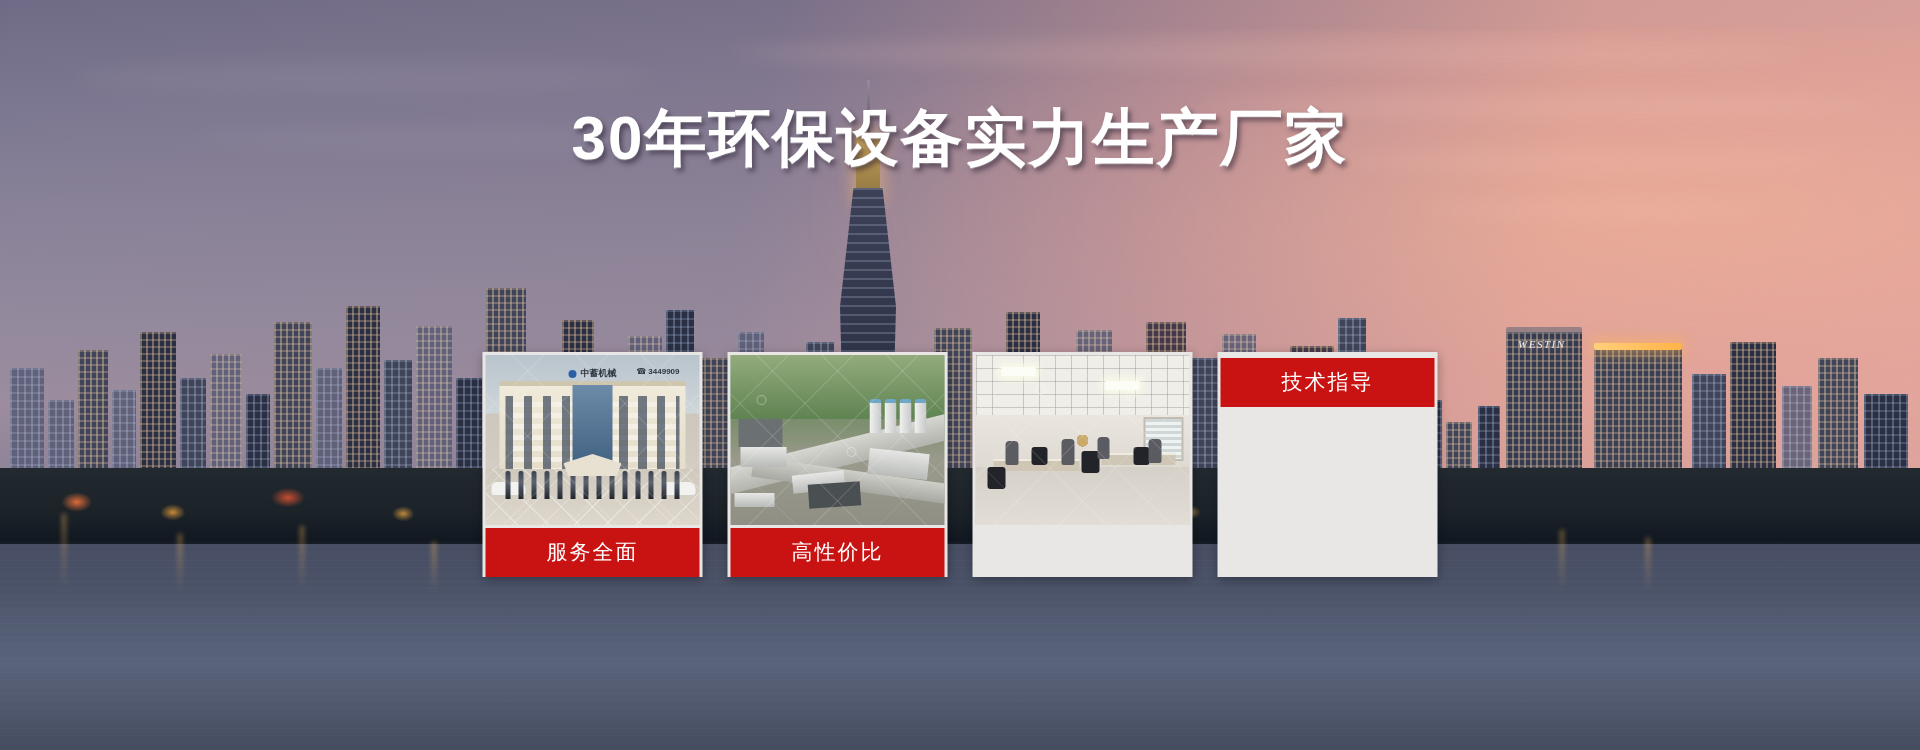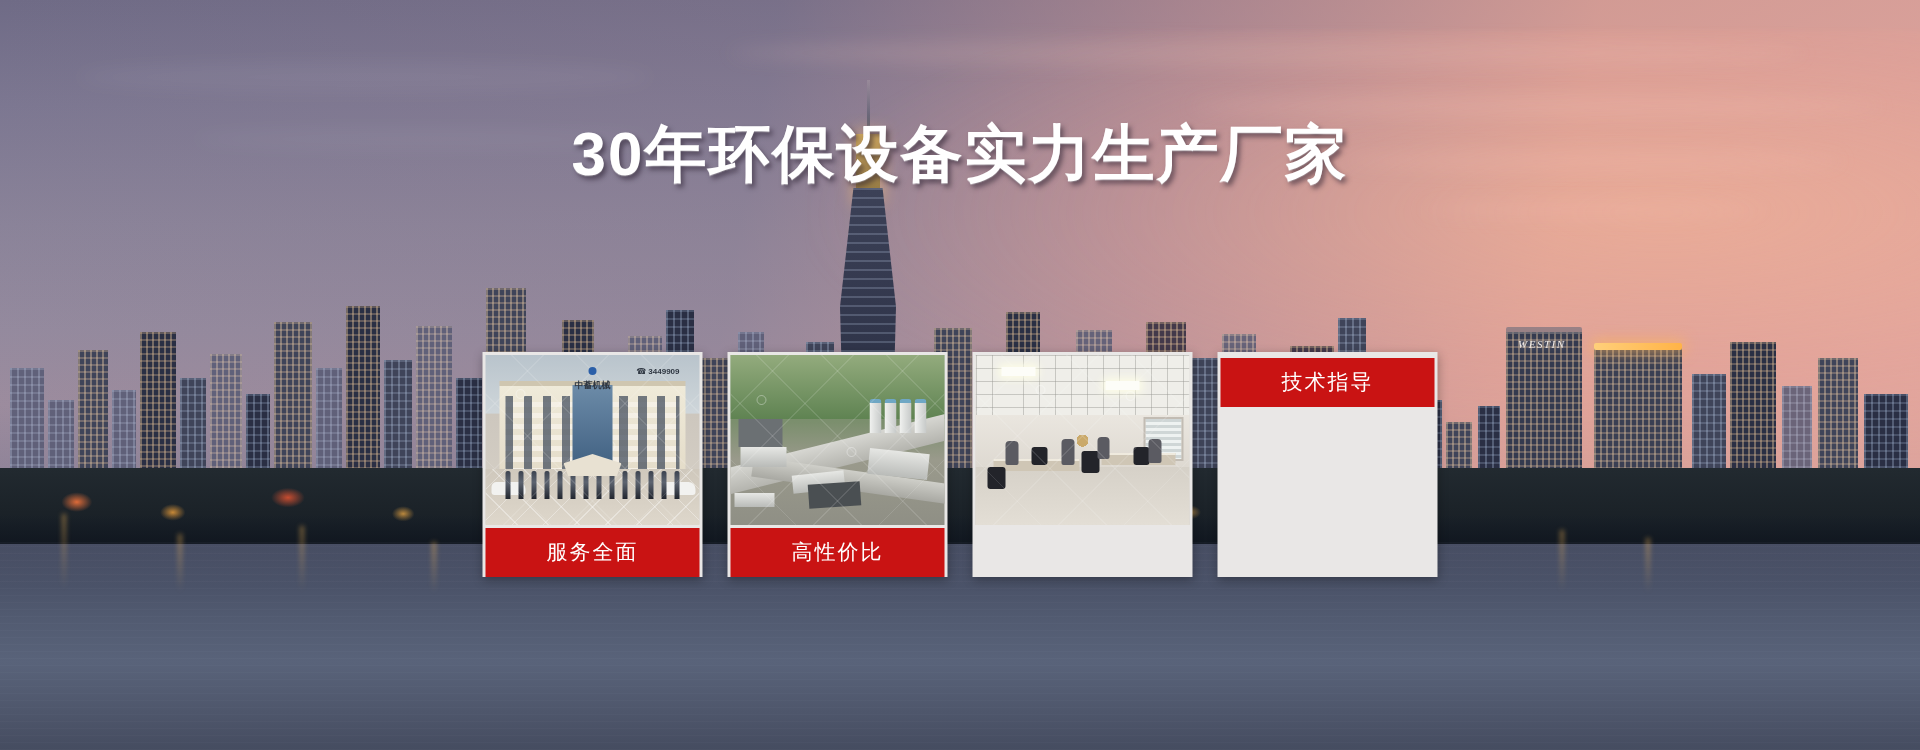--- a/index.html
+++ b/index.html
@@ -143,21 +143,20 @@
   }
 
   
   .headline {
     position:absolute; left:0; right:0; top:105px;
     text-align:center;
     font-size:62px; font-weight:bold; color:#ffffff;
     letter-spacing:2px; line-height:1.05;
     text-shadow:3px 4px 5px rgba(40,30,45,0.55), 0 1px 0 rgba(255,255,255,0.5);
     white-space:nowrap;
-    margin-top:16px;
   }
   .subbar {
     position:absolute; top:190px; left:50%; transform:translateX(-50%);
     background:#ca1111;
     padding:10px 34px 12px;
     color:#ffffff; font-size:25px; letter-spacing:2px;
     white-space:nowrap;
     box-shadow:0 2px 8px rgba(0,0,0,0.25);
   }
 
@@ -210,21 +209,21 @@
     z-index:2;
   }
   .p1-porch {
     position:absolute; left:50%; transform:translateX(-50%); bottom:49px;
     width:58px; height:22px; background:#e8e1d2; z-index:3;
     clip-path:polygon(8% 100%, 0 42%, 50% 0, 100% 42%, 92% 100%);
   }
   .p1-sign {
     position:absolute; top:12px; left:50%; transform:translateX(-50%);
     z-index:4; display:flex; align-items:center; gap:4px;
-    color:#2f3742; font-size:9px; white-space:nowrap; font-weight:bold;flex-direction:column;
+    color:#2f3742; font-size:9px; white-space:nowrap; font-weight:bold;
   }
   .p1-phone { position:absolute; top:12px; right:20px; z-index:4; color:#2f3742; font-size:8px; font-weight:bold; }
   .p1-ground { position:absolute; left:0; right:0; bottom:0; height:56px;
     background:linear-gradient(180deg,#cfc8bc,#ded7cb); }
   .p1-ground:after {
     content:""; position:absolute; inset:0;
     background:repeating-linear-gradient(45deg, rgba(255,255,255,0.35) 0 1px, rgba(0,0,0,0) 1px 22px),
                repeating-linear-gradient(-45deg, rgba(255,255,255,0.35) 0 1px, rgba(0,0,0,0) 1px 22px);
   }
   .p1-staff { position:absolute; left:20px; right:20px; bottom:24px; height:30px; display:flex; justify-content:space-between; }

